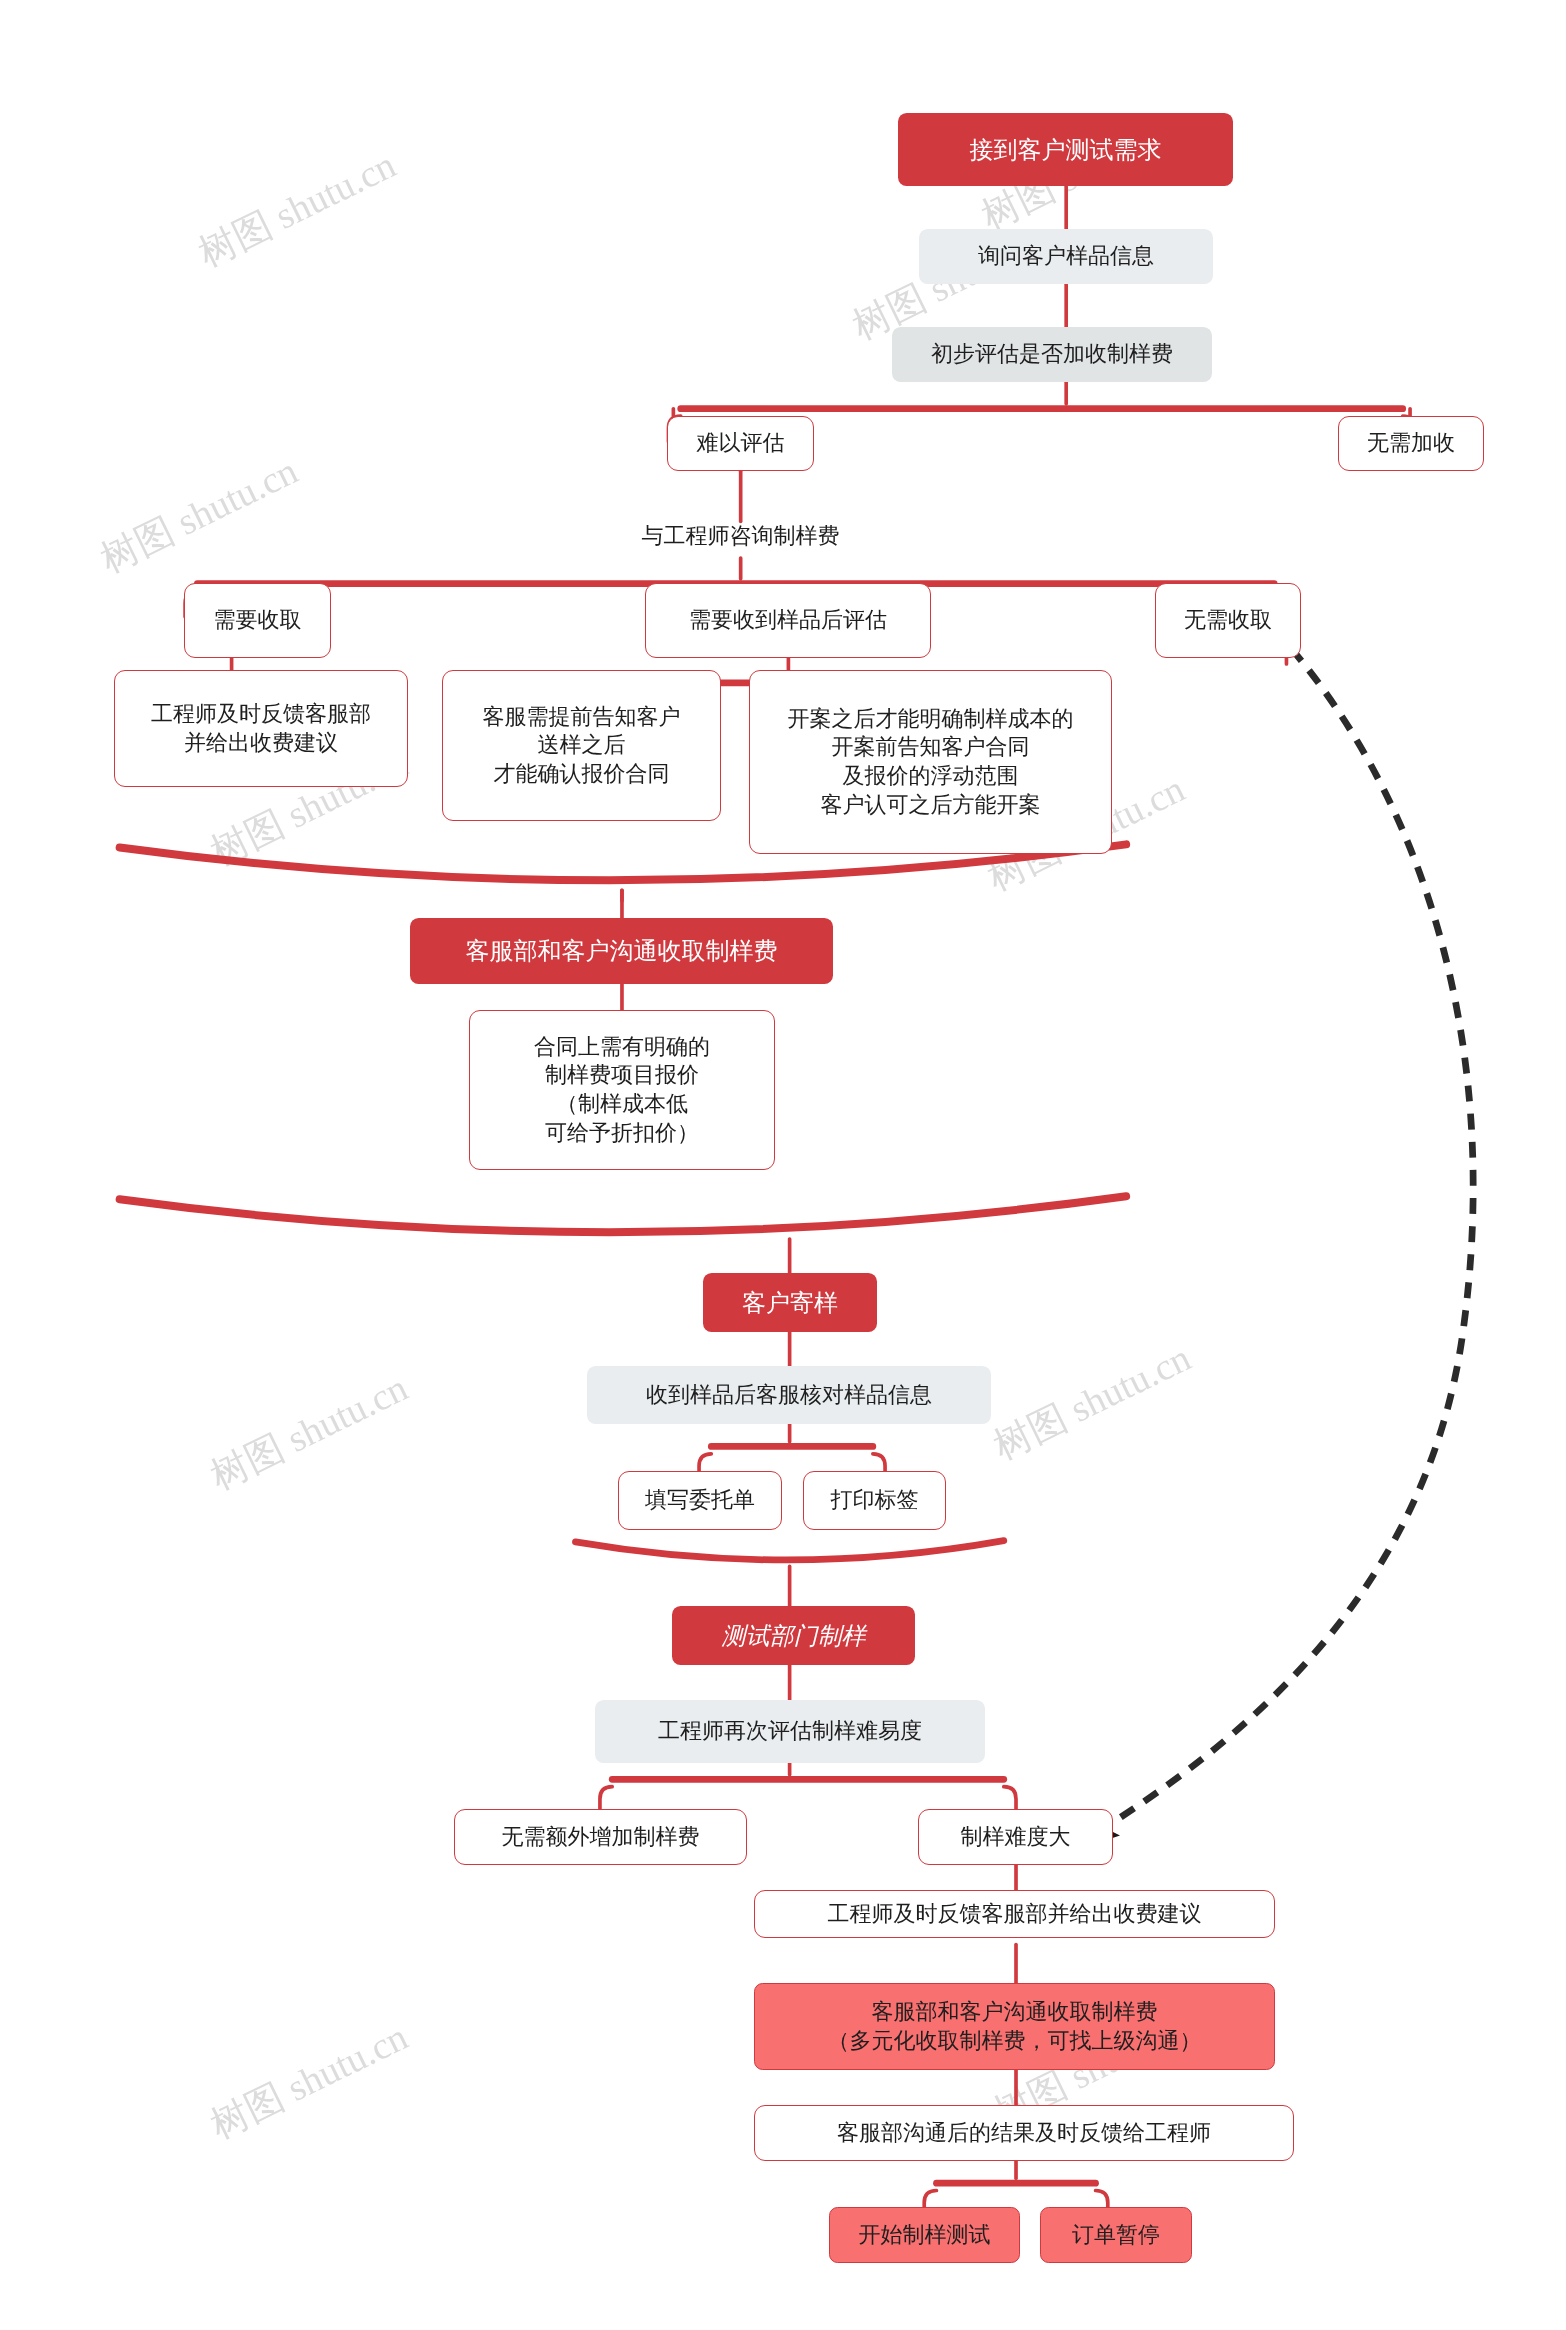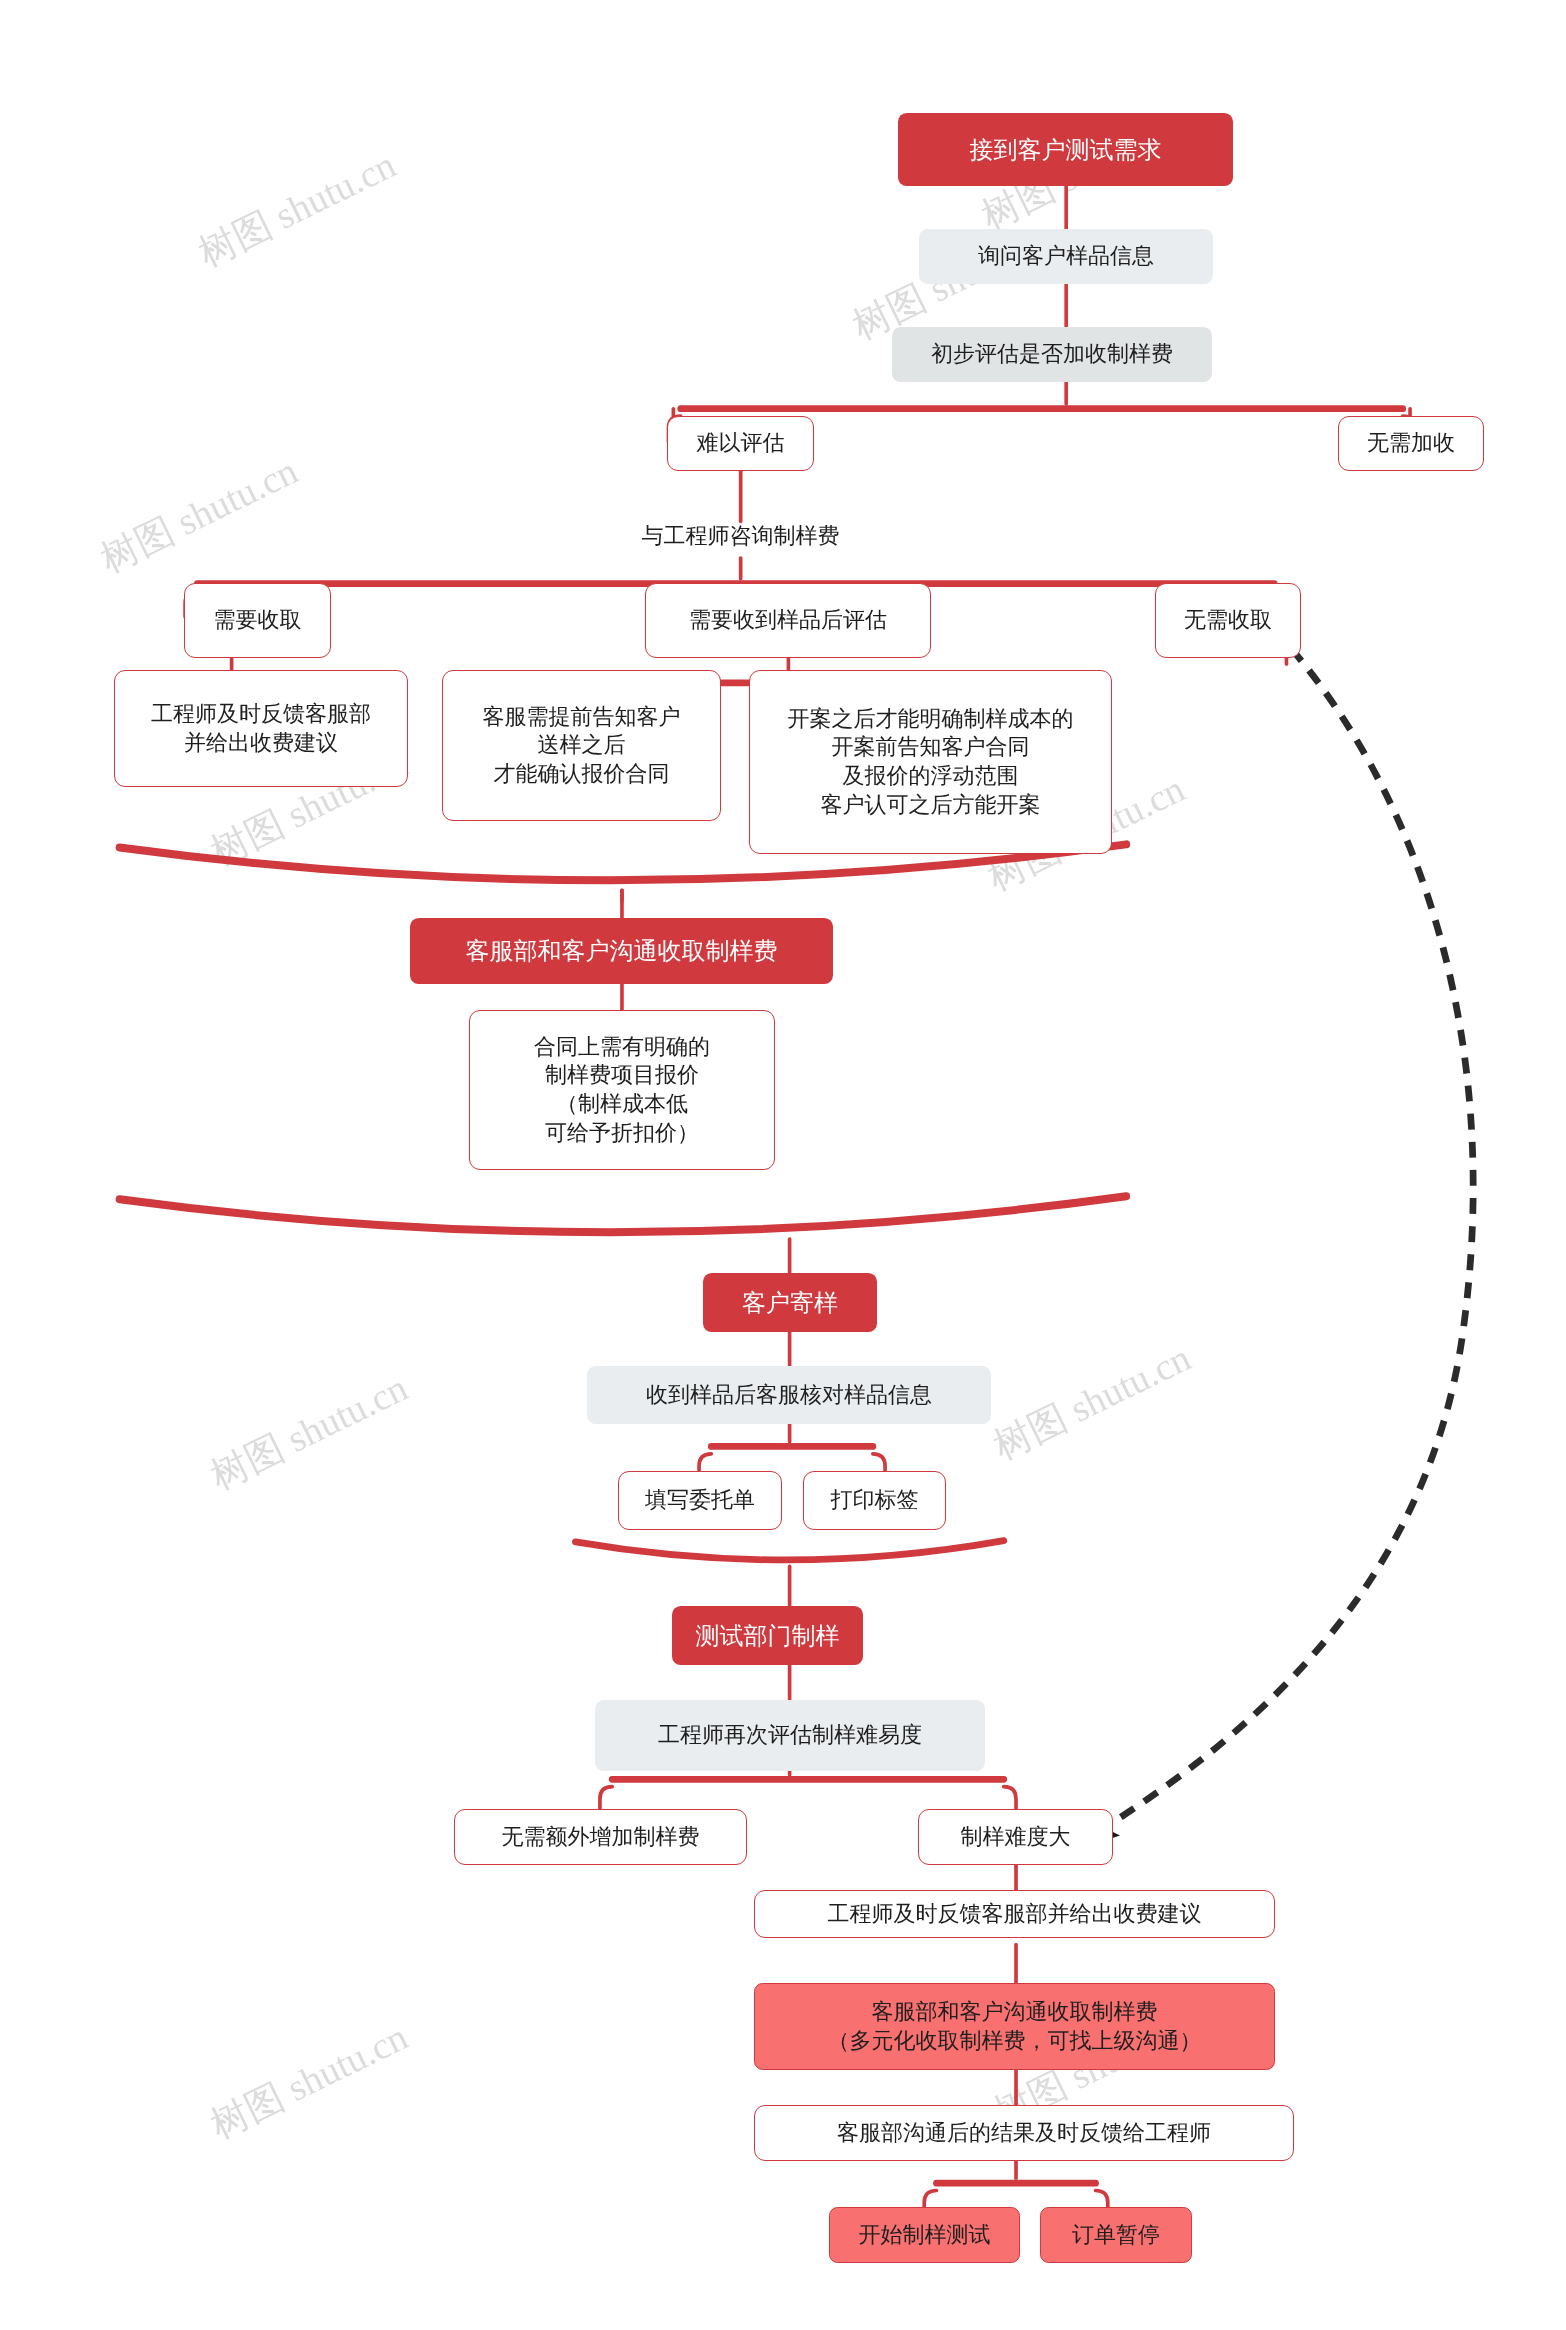--- a/index.html
+++ b/index.html
@@ -201,25 +201,25 @@
   </div>
 
   <div class="node n-out" style="left:618px;top:1471px;width:164px;height:59px;">
     <span>填写委托单</span>
   </div>
 
   <div class="node n-out" style="left:803px;top:1471px;width:143px;height:59px;">
     <span>打印标签</span>
   </div>
 
-  <div class="node n-solid" style="left:672px;top:1606px;width:191px;height:59px;">
+  <div class="node n-solid" style="left:672px;top:1606px;width:243px;height:59px;font-style:italic;">
     <span>测试部门制样</span>
   </div>
 
-  <div class="node n-gray" style="left:595px;top:1700px;width:390px;height:71px;">
+  <div class="node n-gray" style="left:595px;top:1700px;width:390px;height:63px;">
     <span>工程师再次评估制样难易度</span>
   </div>
 
   <div class="node n-out" style="left:454px;top:1809px;width:293px;height:56px;">
     <span>无需额外增加制样费</span>
   </div>
 
   <div class="node n-out" style="left:918px;top:1809px;width:195px;height:56px;">
     <span>制样难度大</span>
   </div>

